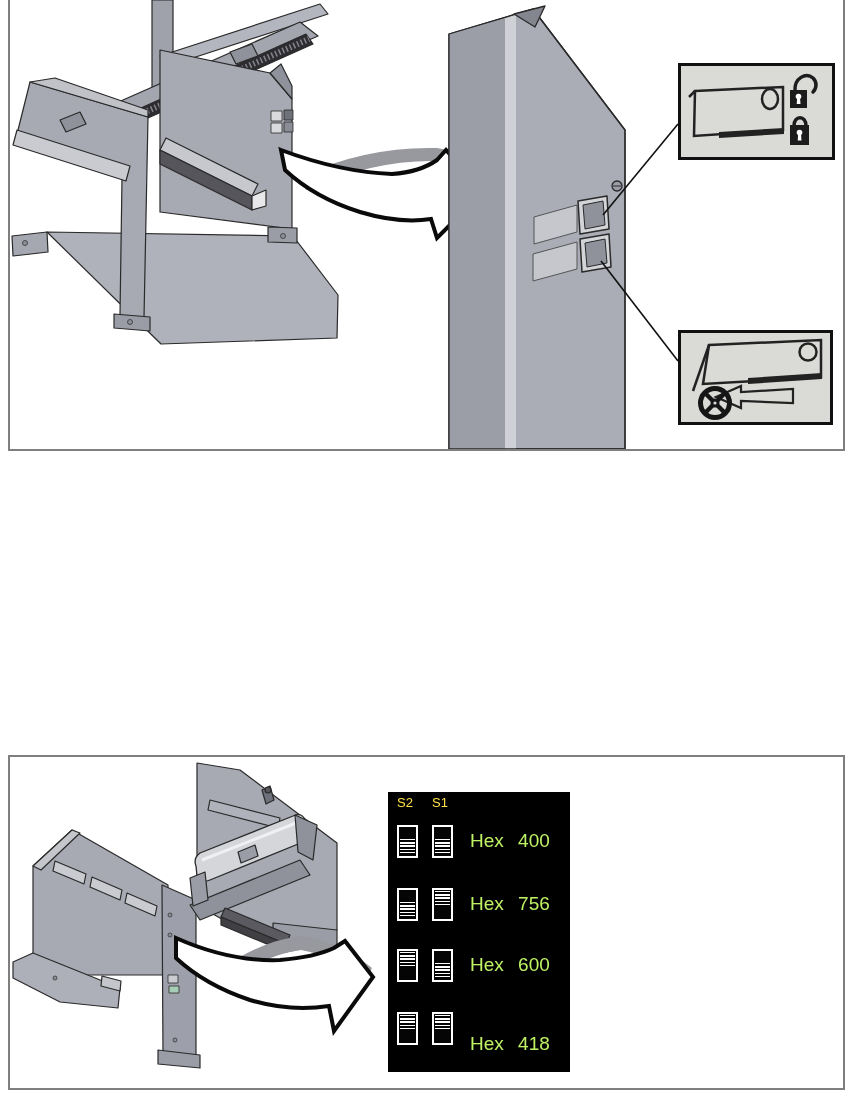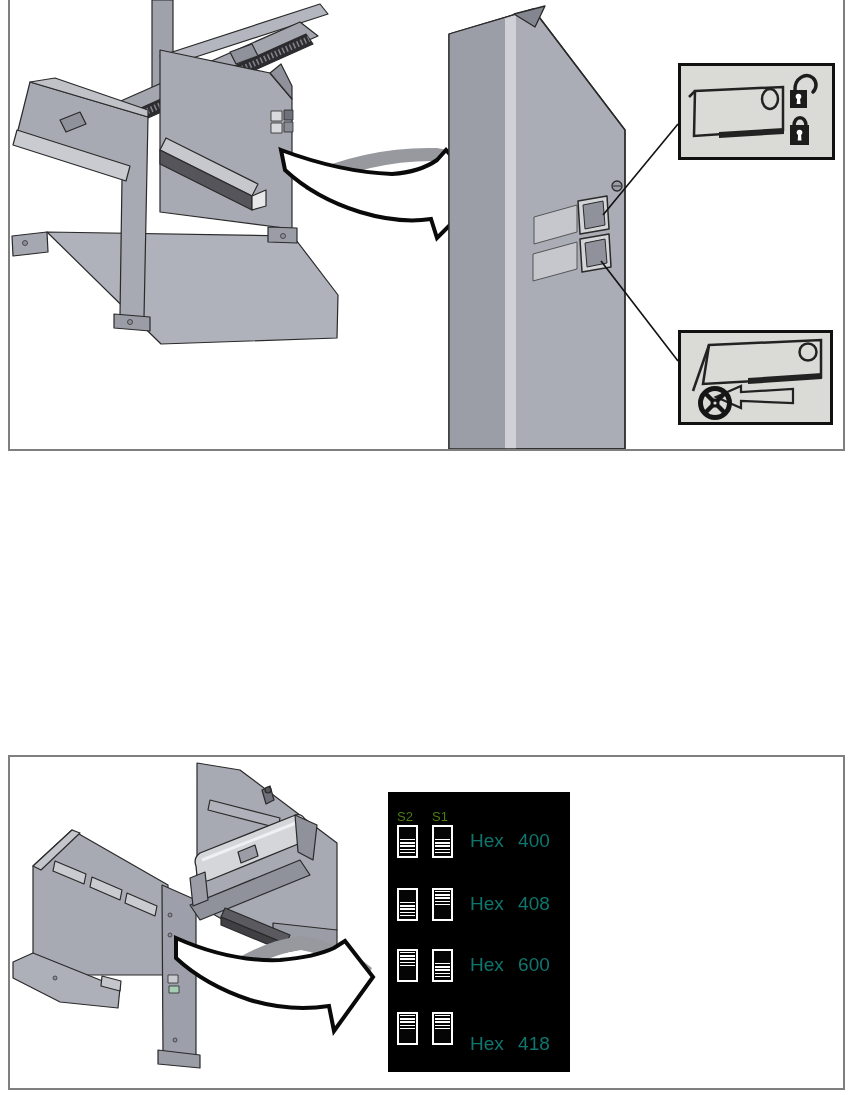--- a/index.html
+++ b/index.html
@@ -14,22 +14,22 @@
 
   
   .detail-box{position:absolute;background:#dadbd7;border:3px solid #111;box-sizing:border-box;}
   #detail-box-locks{left:668px;top:63px;width:157px;height:97px;}
   #detail-box-wheel{left:668px;top:330px;width:155px;height:95px;}
   .detail-box svg{display:block;}
 
   
   .black-panel{position:absolute;left:378px;top:35px;width:182px;height:280px;
       background:#000;}
-  .col-hdr{position:absolute;top:17px;color:#4d7c0f;font-size:13px;line-height:15px;}
-  .hex-label{position:absolute;left:82px;color:#0f766e;font-size:19px;line-height:22px;
+  .col-hdr{position:absolute;top:3px;color:#fde047;font-size:13px;line-height:15px;}
+  .hex-label{position:absolute;left:82px;color:#bef264;font-size:19px;line-height:22px;
       word-spacing:9px;white-space:pre;}
   .dip{position:absolute;width:17px;height:29px;border:2px solid #fff;background:#050505;}
   .dip .bank{position:absolute;left:1px;right:1px;height:16px;
       background:repeating-linear-gradient(to bottom,#fff 0,#fff 1.5px,transparent 1.5px,transparent 3.2px);}
   .dip[data-state="down"] .bank{bottom:1px;}
   .dip[data-state="up"] .bank{top:1px;}
 </style>
 </head>
 <body>
 
@@ -201,21 +201,21 @@
         <div class="bank"></div>
       </div>
     <span class="hex-label" style="top:38px">Hex 400</span>
 
     <div class="dip" style="left:9px;top:96px" data-state="down">
         <div class="bank"></div>
       </div>
     <div class="dip" style="left:44px;top:96px" data-state="up">
         <div class="bank"></div>
       </div>
-    <span class="hex-label" style="top:101px">Hex 408</span>
+    <span class="hex-label" style="top:101px">Hex 756</span>
 
     <div class="dip" style="left:9px;top:157px" data-state="up">
         <div class="bank"></div>
       </div>
     <div class="dip" style="left:44px;top:157px" data-state="down">
         <div class="bank"></div>
       </div>
     <span class="hex-label" style="top:162px">Hex 600</span>
 
     <div class="dip" style="left:9px;top:220px" data-state="up">

